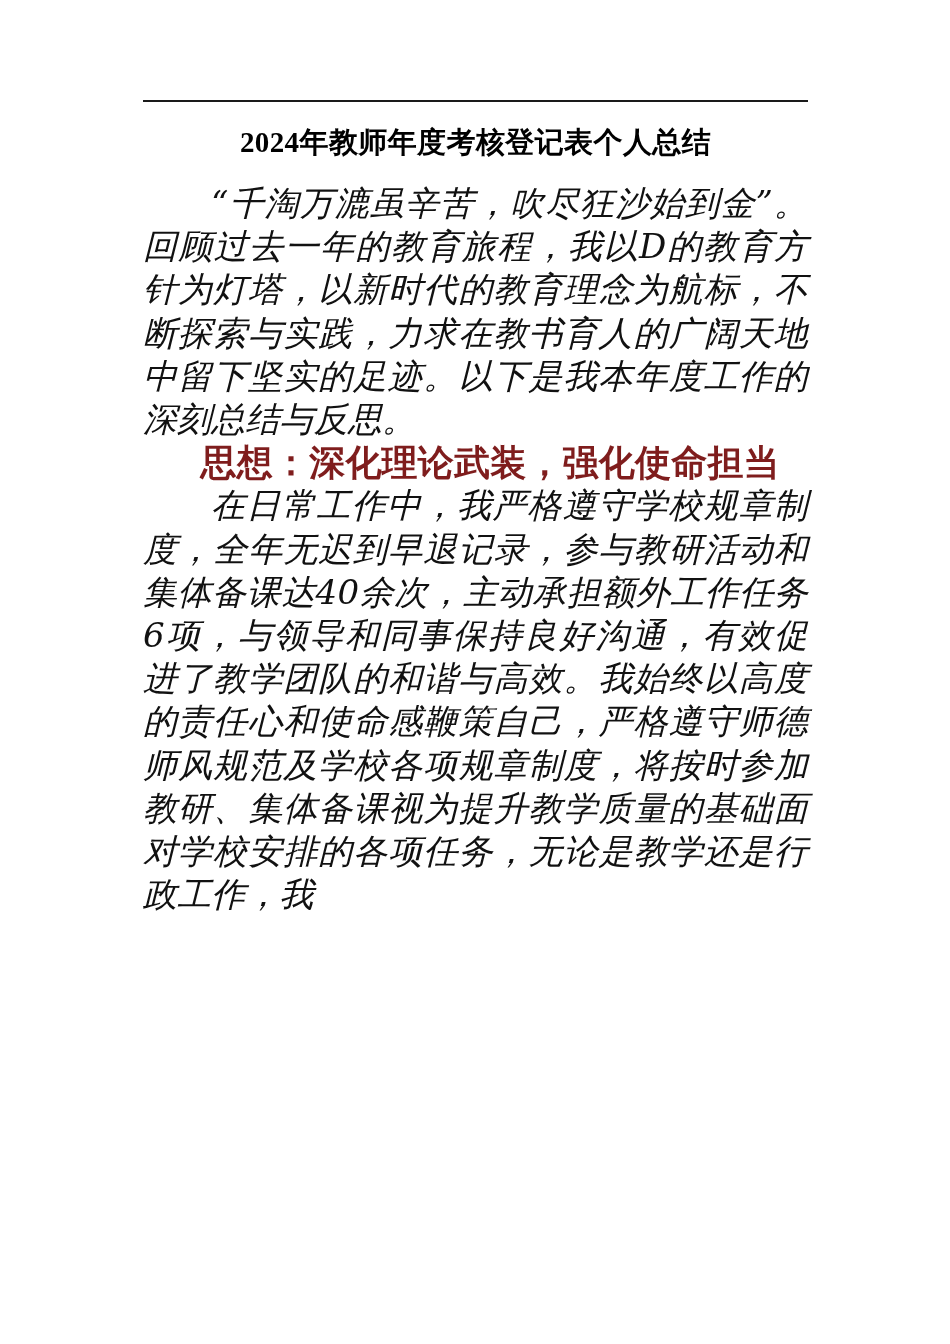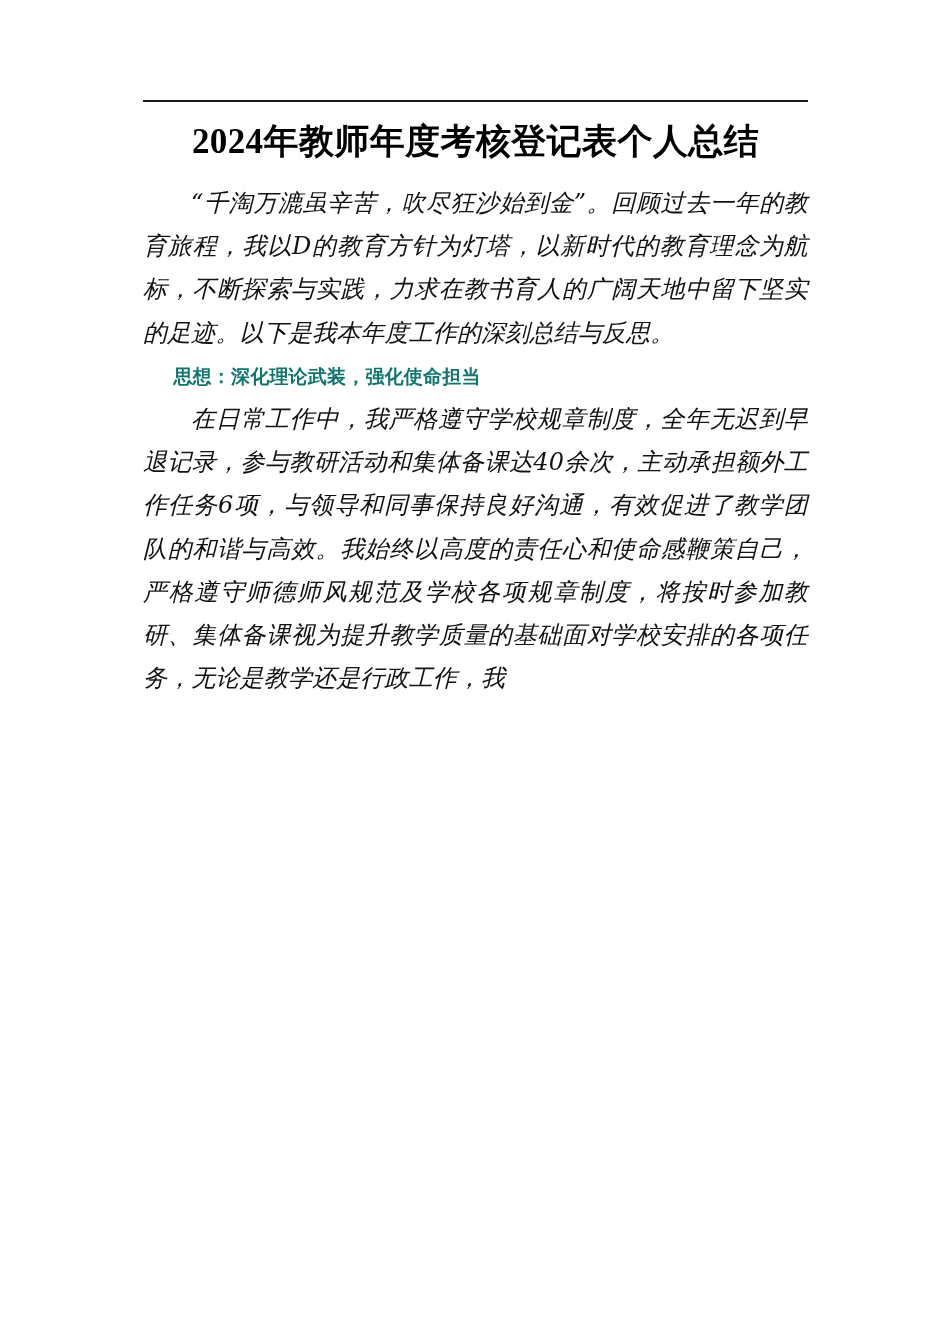--- a/index.html
+++ b/index.html
@@ -37,54 +37,54 @@
     height: 0;
     border-top: 2.2px solid #1a1a1a;
     margin: 0 0 0 0;
   }
 
   .doc-title {
     margin: 18px 0 0 0;
     text-align: center;
     font-family: "Liberation Serif", "DejaVu Serif", serif;
     font-weight: bold;
-    font-size: 35px;
+    font-size: 29px;
     line-height: 44px;
     letter-spacing: 0.4px;
     color: #000000;
     white-space: nowrap;
   }
 
   .body-para {
     margin: 0;
     padding: 0;
     text-indent: 2em;
     font-family: "DejaVu Serif", "Liberation Serif", serif;
-    font-size: 24px;
+    font-size: 34px;
     line-height: 43.2px;
     text-align: justify;
     text-justify: inter-character;
     color: #111111;
     letter-spacing: 0.15px;
     font-style: italic;
   }
 
   .para-first {
     margin-top: 18px;
   }
 
   .section-heading {
     margin: 0;
     padding: 0;
     text-indent: 1.6em;
     font-family: "Liberation Sans", "DejaVu Sans", sans-serif;
     font-weight: bold;
-    font-size: 19px;
+    font-size: 36px;
     line-height: 43.2px;
-    color: #0f766e;
+    color: #7f1d1d;
     letter-spacing: 0.2px;
   }
 </style>
 </head>
 <body>
 
 <div class="page">
   <div class="content">
 
     <div class="header-rule"></div>

